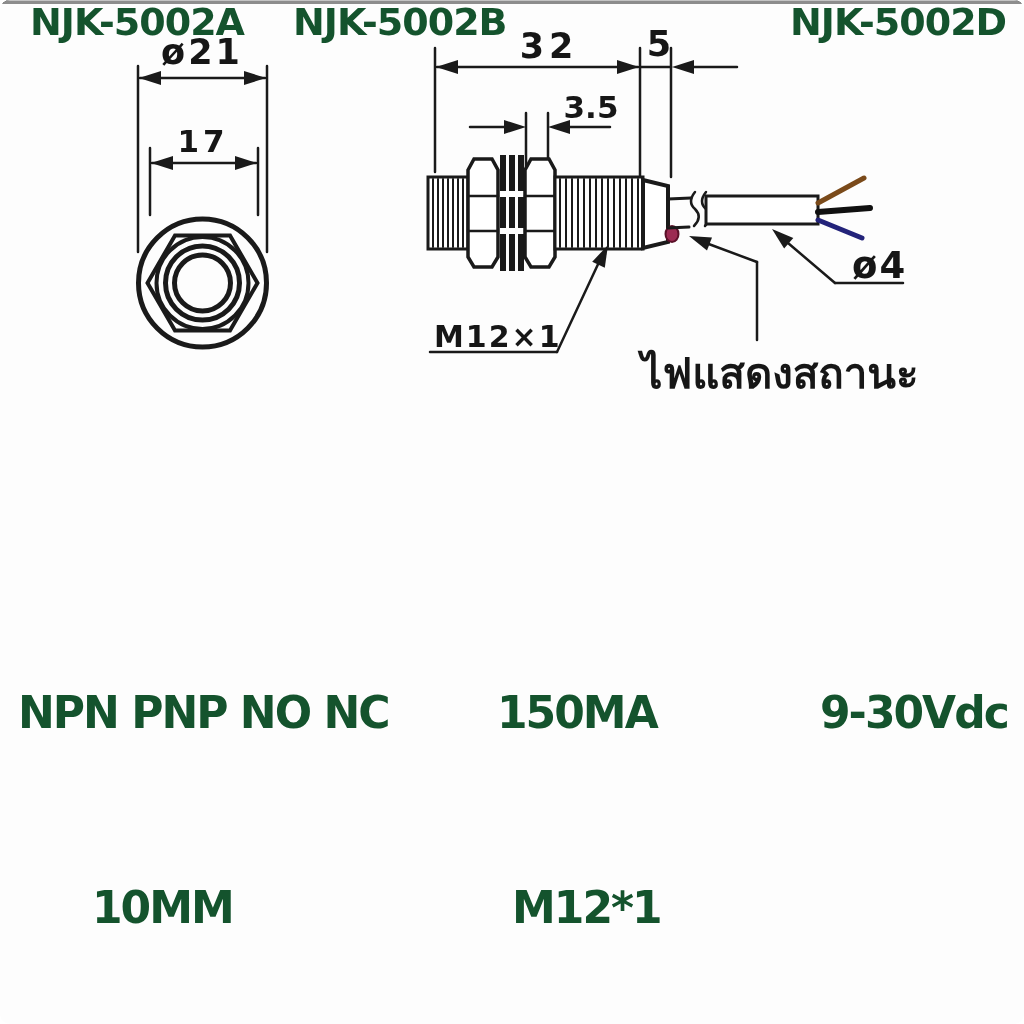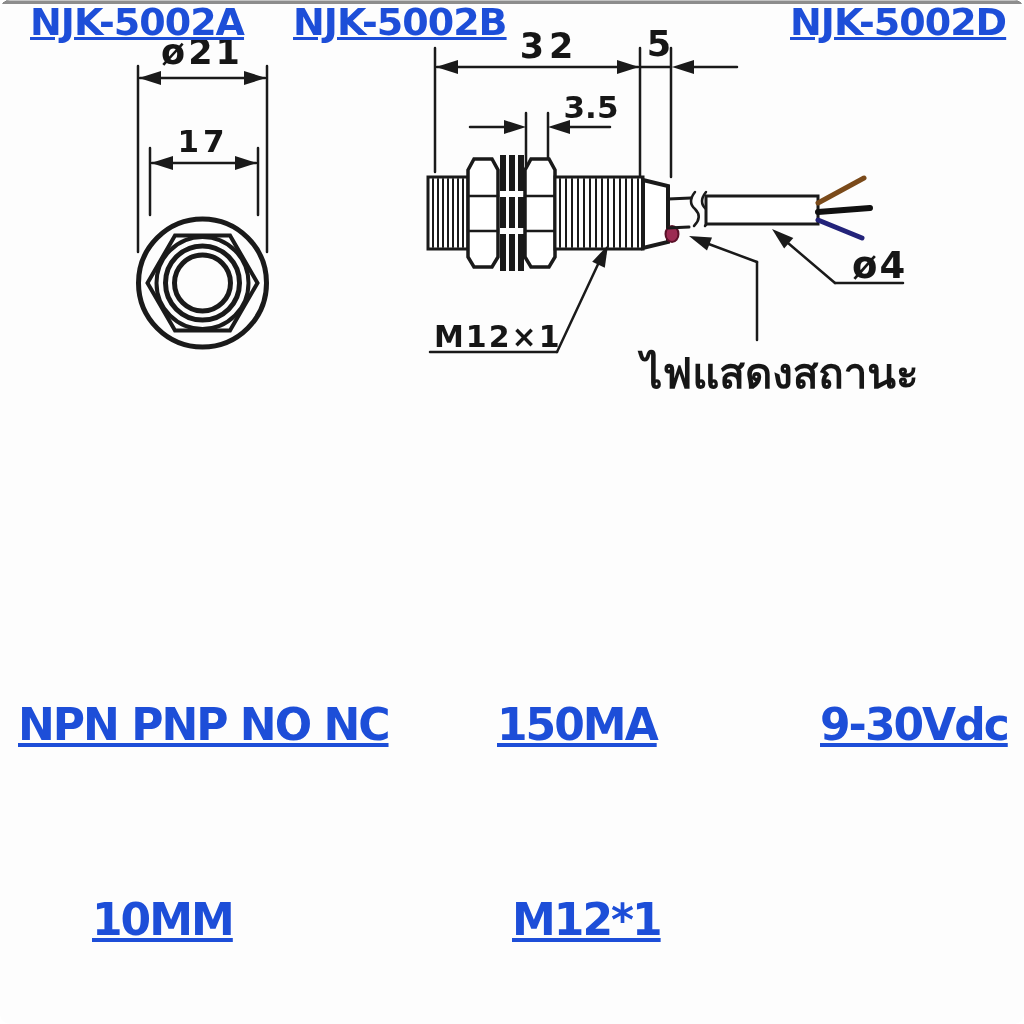--- a/index.html
+++ b/index.html
@@ -2,24 +2,24 @@
 <html><head>
 <meta charset="utf-8">
 <style>
   html,body{margin:0;padding:0;background:#ffffff;}
   #stage{
     position:relative;width:1024px;height:1024px;background:#fdfdfd;
     font-family:"DejaVu Sans","Liberation Sans",sans-serif;overflow:hidden;border-radius:10px;
   }
   #drawing{position:absolute;left:0;top:0;}
   .dwg-text{fill:#161616;font-weight:bold;font-family:"DejaVu Sans","Liberation Sans",sans-serif;}
-  .tbl{position:absolute;color:#1d4ed8;font-weight:bold;white-space:nowrap;text-decoration:underline;}
+  .tbl{position:absolute;color:#14532d;font-weight:bold;white-space:nowrap;}
   .models-row span{position:absolute;top:0;font-size:38px;letter-spacing:-1px;}
   .models-row{position:absolute;left:0;top:548;width:1024px;height:42px;}
-  .spec{font-size:44px;letter-spacing:-2px;margin-top:12px;}
+  .spec{font-size:44px;letter-spacing:-2px;}
   .divider{position:absolute;left:0;width:1024px;}
   .div1{top:620;height:2px;background:#1b1b1b;border-bottom:1px solid #9a9a9a;}
   .div2{top:800;height:3px;background:#5e5e5e;border-bottom:1px solid #c9c9c9;}
   .div3{top:997;height:3px;background:#8d8d8d;border-top:1px solid #c4c4c4;}
 </style>
 </head>
 <body>
 
 <div id="stage">
 

